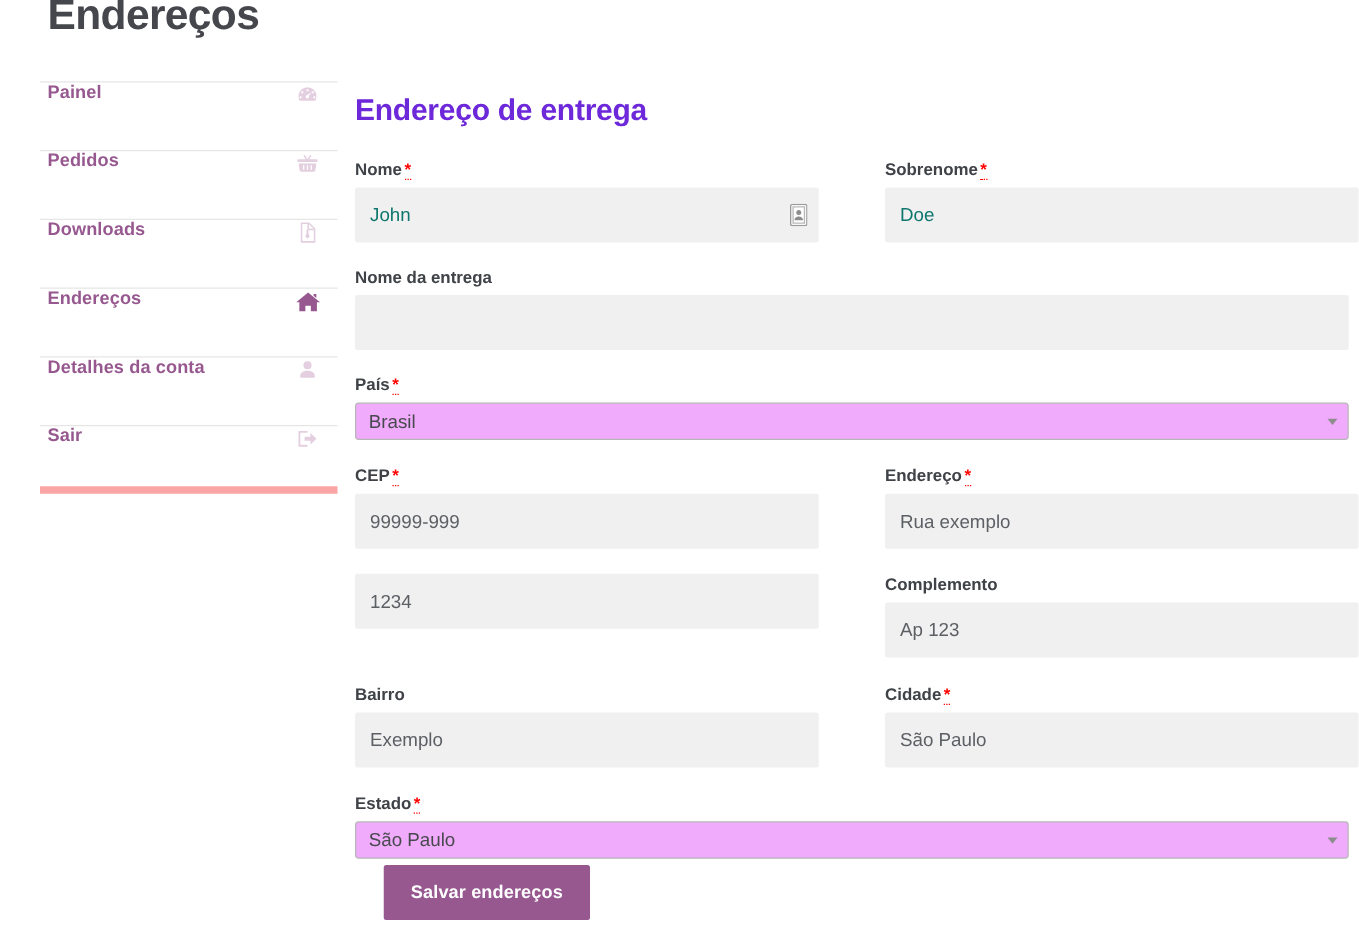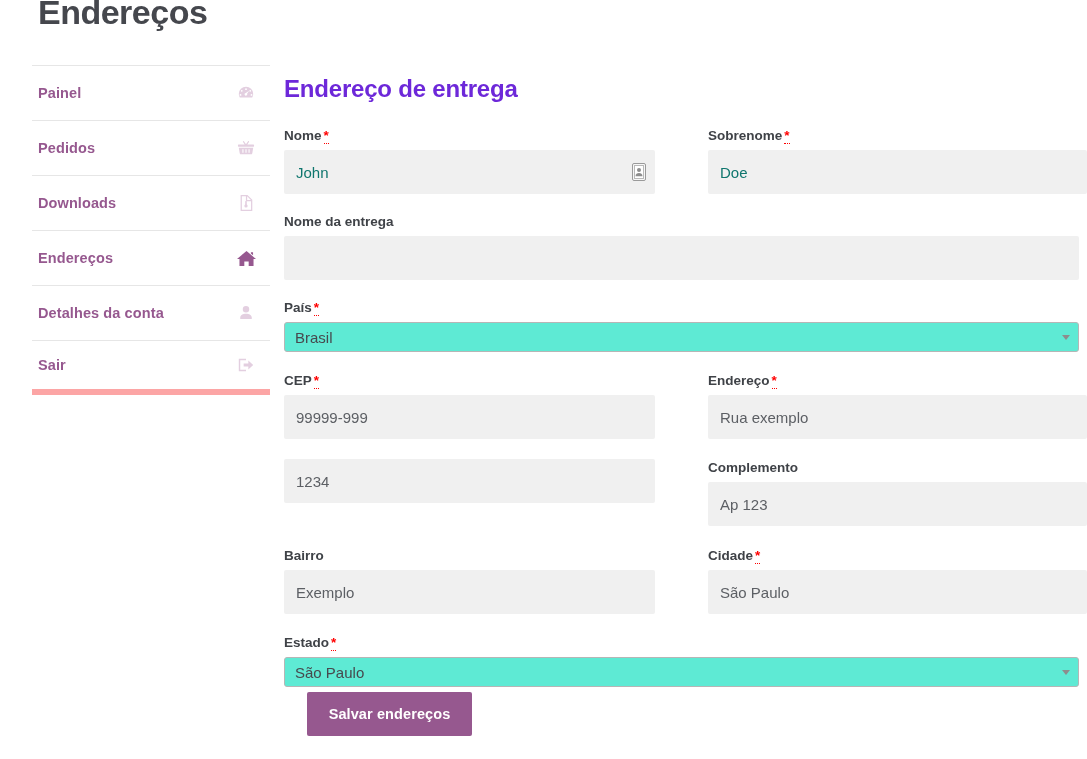--- a/index.html
+++ b/index.html
@@ -25,21 +25,20 @@
     font-weight: bold;
     color: #45474d;
     letter-spacing: -0.5px;
     position: absolute;
     top: -8px; left: 0;
     white-space: nowrap;
   }
   #nav { position: absolute; top: 65px; left: 0; width: 238px; }
   .nav-item {
     display: flex;
-    align-items: center;
     justify-content: space-between;
     height: 55px;
     padding: 0 14px 0 6px;
     border-top: 1px solid #e6e6e6;
     text-decoration: none;
     cursor: pointer;
   }
   .nav-item:last-child { border-bottom: 6px solid #fca5a5; }
   .nav-label {
     font-size: 14.5px;
@@ -111,21 +110,21 @@
     right: 9px; top: 50%;
     transform: translateY(-50%);
     width: 14px; height: 18px;
     pointer-events: none;
   }
 
   .select-box {
     position: relative;
     width: 100%;
     height: 30px;
-    background: #5eead4;
+    background: #f0abfc;
     border: 1px solid #b6b6b6;
     border-radius: 3px;
     display: flex;
     align-items: center;
     padding: 0 26px 0 10px;
     cursor: pointer;
   }
   .select-value {
     font-size: 15px;
     color: #47494e;

